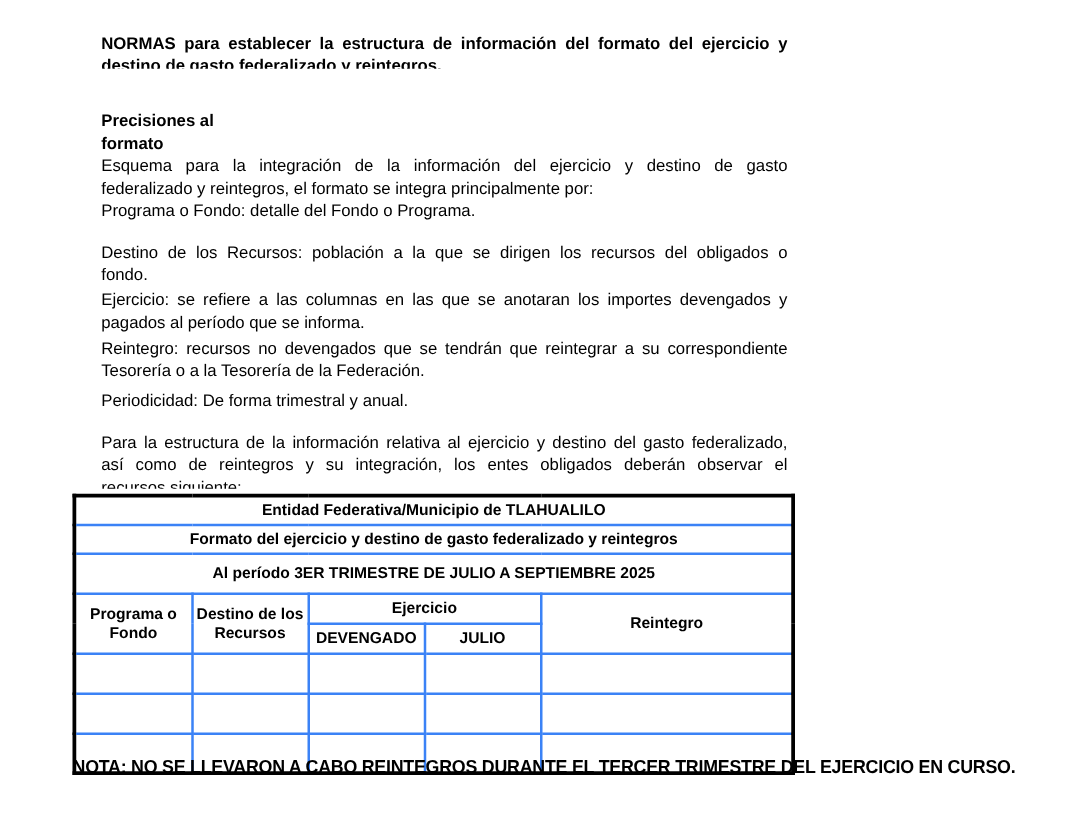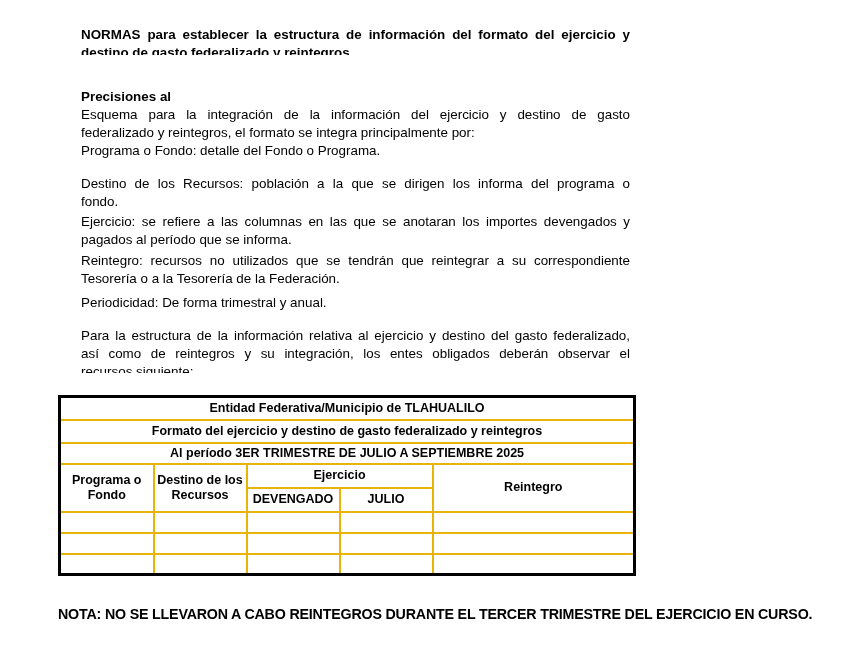--- a/index.html
+++ b/index.html
@@ -39,29 +39,29 @@
     left: 58px; top: 395px;
     width: 575px;
     border-collapse: collapse;
     table-layout: fixed;
     border: 3px solid #000000;
     font-weight: bold;
     font-size: 12.5px;
     text-align: center;
   }
   table.fmt td {
-    border: 2px solid #eab308;
+    border: 2px solid #3b82f6;
     padding: 0 2px;
     vertical-align: middle;
     line-height: 1.2;
     overflow: hidden;
   }
   tr.h23 { height: 23px; }
   tr.h24 { height: 24px; }
-  tr.h22 { height: 21px; }
+  tr.h22 { height: 32px; }
 
   .nota {
     position: absolute;
     left: 58px; top: 605px;
     font-weight: bold;
     font-size: 15px;
     letter-spacing: -0.2px;
     white-space: nowrap;
     transform: scaleX(0.95);
     transform-origin: 0 50%;
@@ -72,37 +72,38 @@
 
 <div class="doc">
 
   <div class="clip-title">
     <span class="line b j">NORMAS para establecer la estructura de información del formato del ejercicio y</span>
     <span class="line b">destino de gasto federalizado y reintegros.</span>
   </div>
 
   <div class="m-precisiones">
     <span class="line b">Precisiones al</span>
+    <span class="line b">formato</span>
     <span class="line j">Esquema para la integración de la información del ejercicio y destino de gasto</span>
     <span class="line">federalizado y reintegros, el formato se integra principalmente por:</span>
     <span class="line">Programa o Fondo: detalle del Fondo o Programa.</span>
   </div>
 
   <div class="m-destino">
-    <span class="line j">Destino de los Recursos: población a la que se dirigen los informa del programa o</span>
+    <span class="line j">Destino de los Recursos: población a la que se dirigen los recursos del obligados o</span>
     <span class="line">fondo.</span>
   </div>
 
   <div class="m-ejercicio">
     <span class="line j">Ejercicio: se refiere a las columnas en las que se anotaran los importes devengados y</span>
     <span class="line">pagados al período que se informa.</span>
   </div>
 
   <div class="m-reintegro">
-    <span class="line j">Reintegro: recursos no utilizados que se tendrán que reintegrar a su correspondiente</span>
+    <span class="line j">Reintegro: recursos no devengados que se tendrán que reintegrar a su correspondiente</span>
     <span class="line">Tesorería o a la Tesorería de la Federación.</span>
   </div>
 
   <div class="m-periodicidad">
     <span class="line">Periodicidad: De forma trimestral y anual.</span>
   </div>
 
   <div class="m-cierre clip-cierre">
     <span class="line j">Para la estructura de la información relativa al ejercicio y destino del gasto federalizado,</span>
     <span class="line j">así como de reintegros y su integración, los entes obligados deberán observar el</span>

